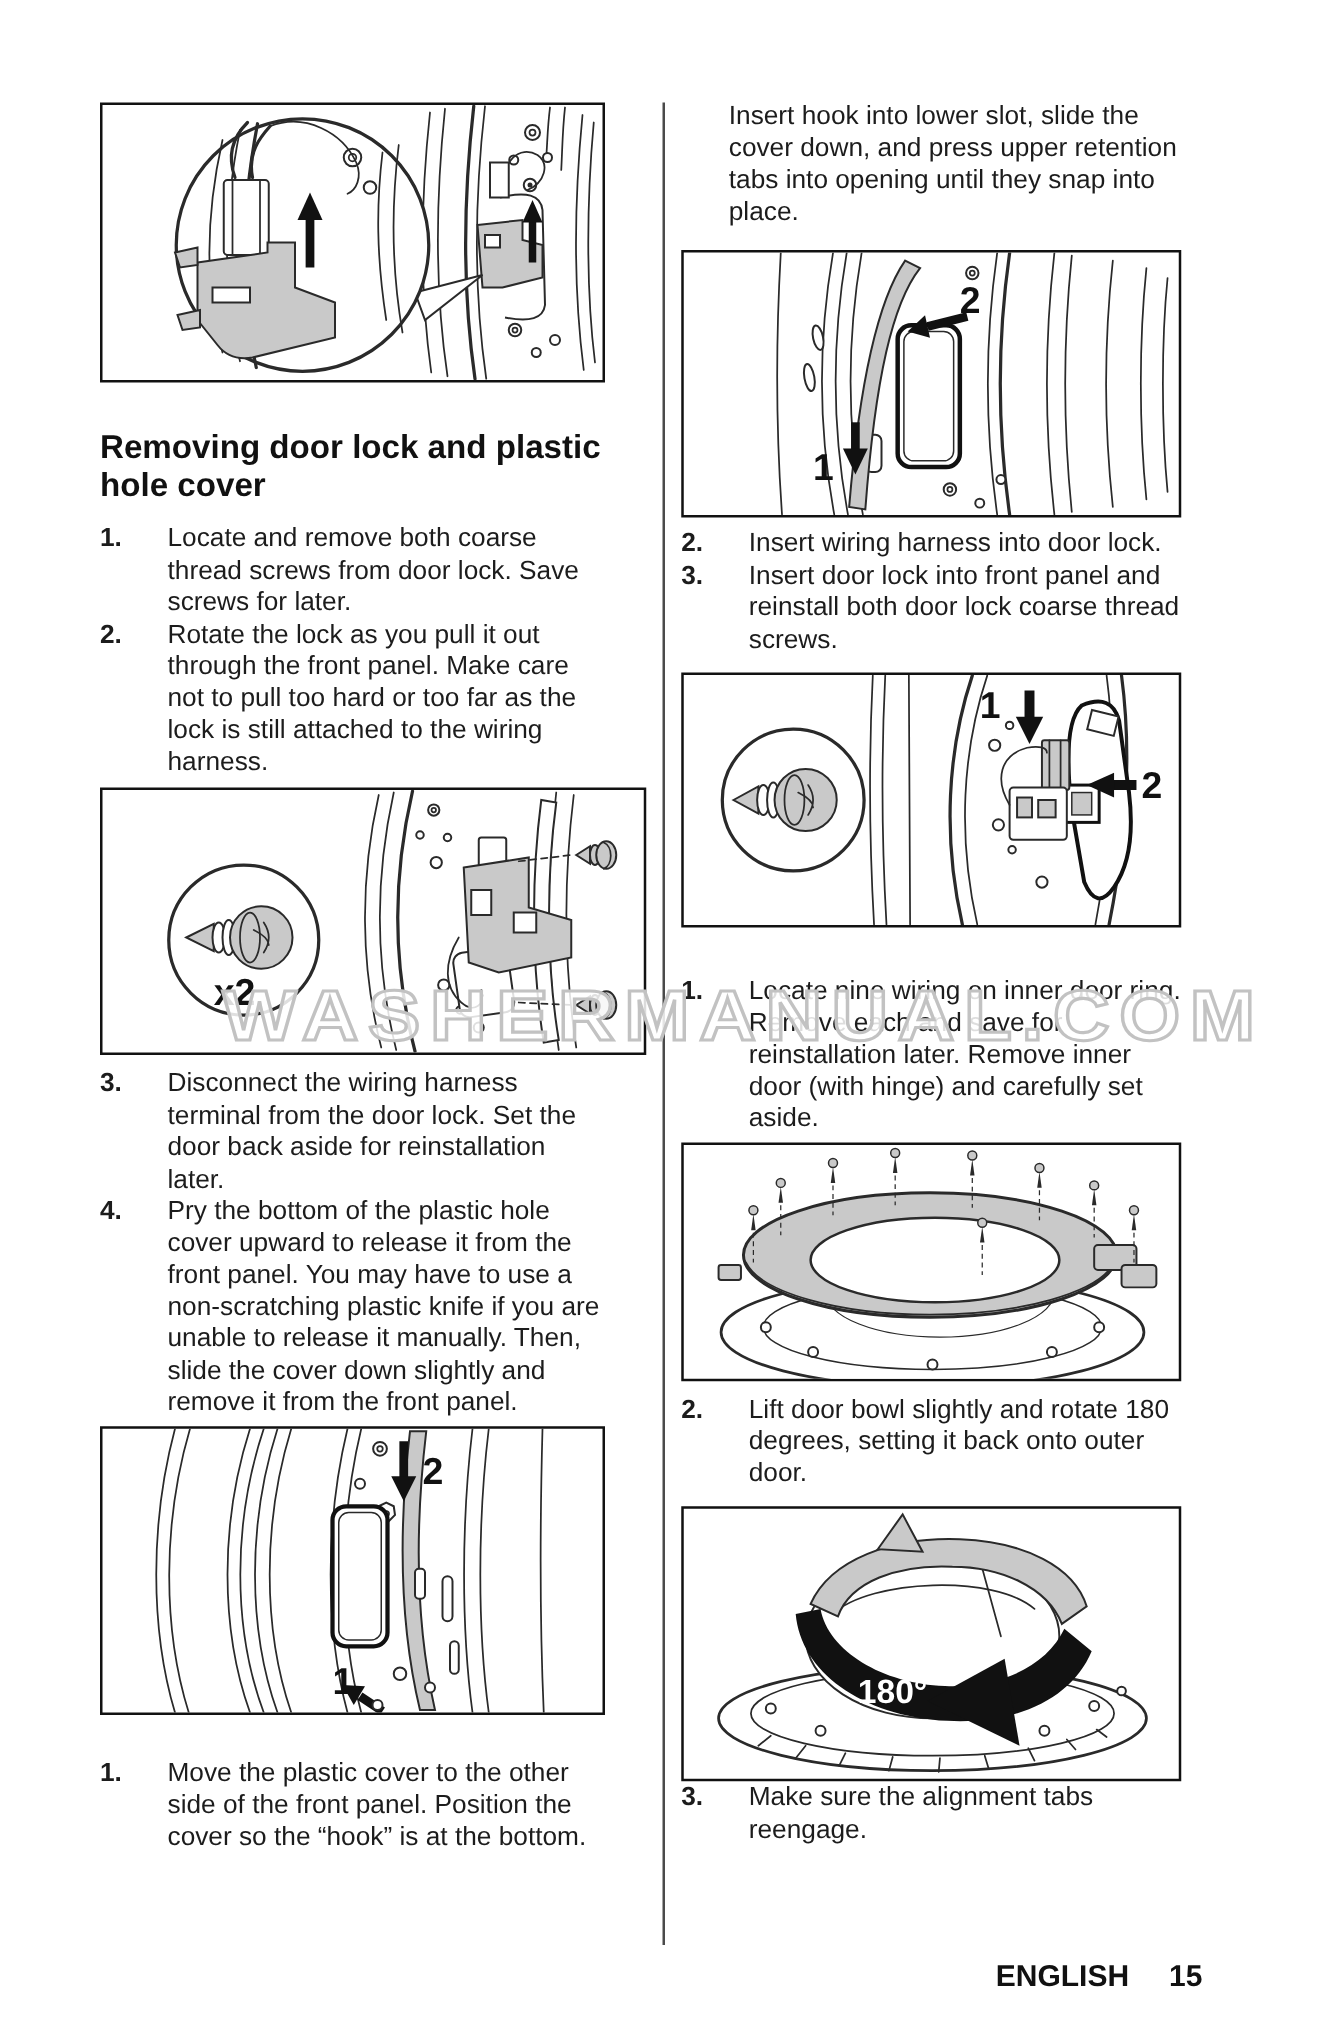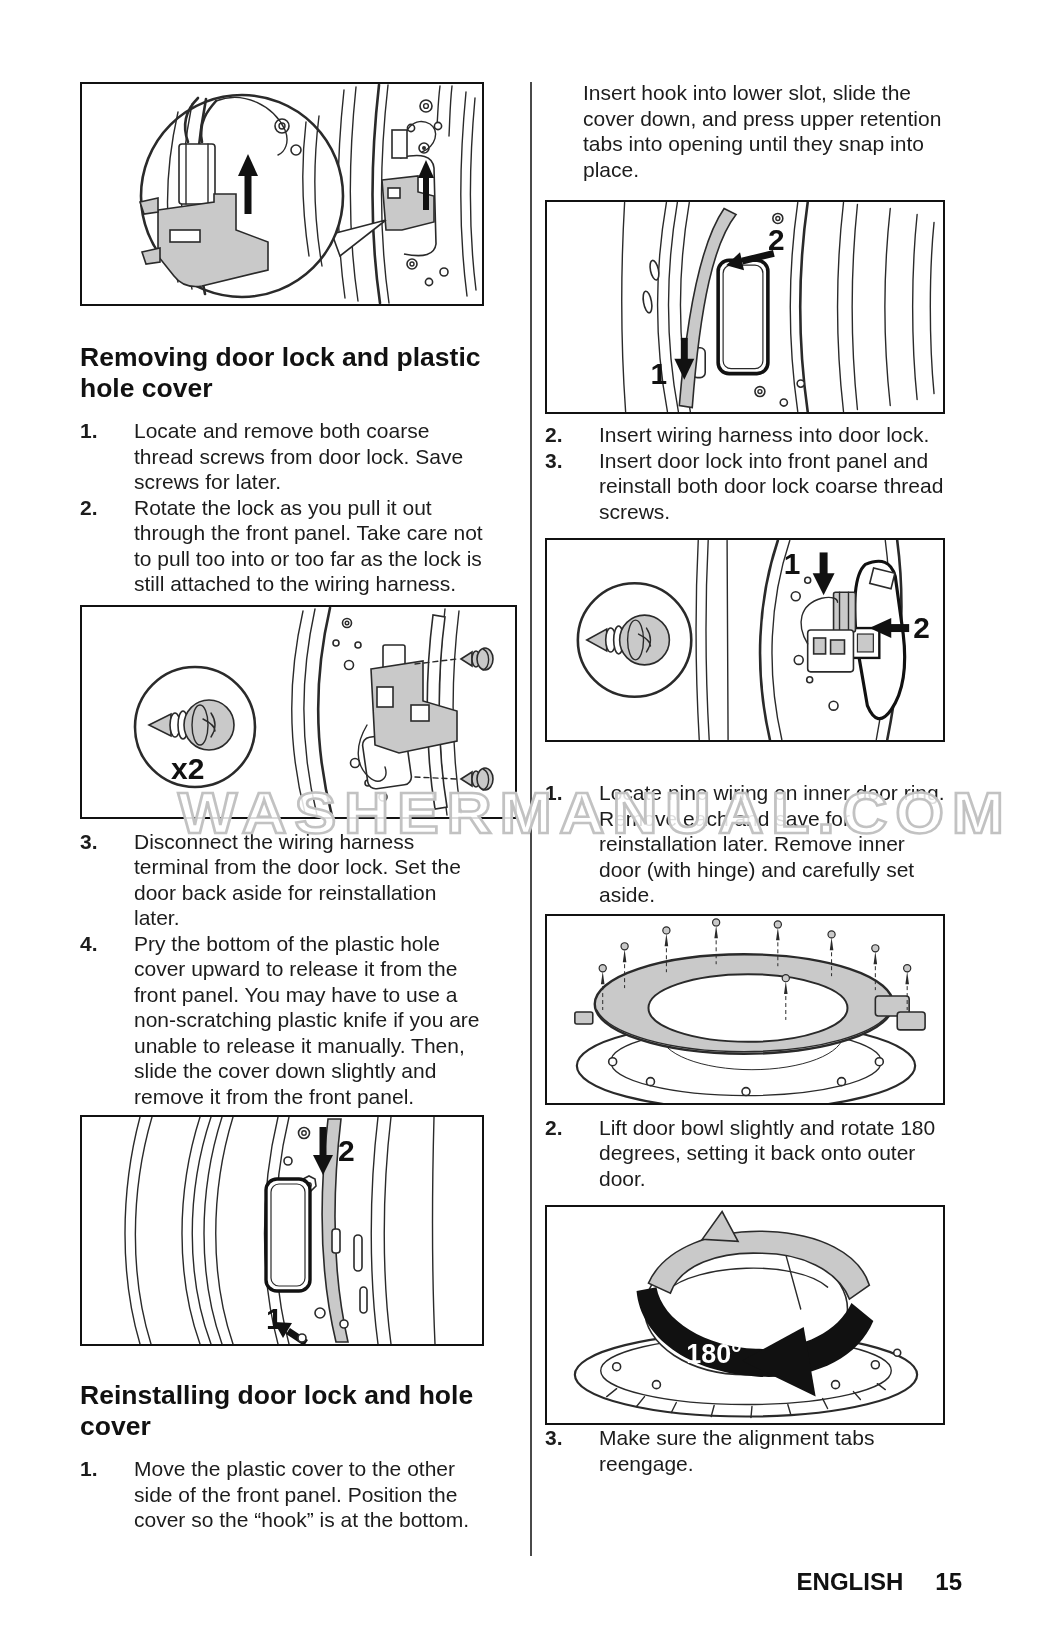--- a/index.html
+++ b/index.html
@@ -115,21 +115,21 @@
 
     <h2 class="section">Removing door lock and plastic hole cover</h2>
 
     <div class="steps">
       <div class="step">
         <span class="num">1.</span>
         <span class="txt">Locate and remove both coarse thread screws from door lock. Save screws for later.</span>
       </div>
       <div class="step">
         <span class="num">2.</span>
-        <span class="txt">Rotate the lock as you pull it out through the front panel. Take care not to pull too into or too far as the lock is still attached to the wiring harness.</span>
+        <span class="txt">Rotate the lock as you pull it out through the front panel. Make care not to pull too hard or too far as the lock is still attached to the wiring harness.</span>
       </div>
     </div>
 
     <div class="fig f2">
       <svg viewBox="0 0 400 210">
         <path class="ln" d="M188,4 C173,70 173,140 190,206"></path>
         <path class="ln" d="M200,2 C185,70 185,140 202,208"></path>
         <path class="ln ln2" d="M215,1 C199,70 199,140 217,209"></path>
         <path class="ln" d="M330,2 C322,70 322,140 332,208"></path>
         <path class="ln" d="M344,4 C336,70 336,140 346,206"></path>
@@ -220,21 +220,20 @@
         <g>
           <line x1="224" y1="226" x2="206" y2="214" stroke="#111" stroke-width="7"></line>
           <polygon points="192,205 210,206 201,221" fill="#111"></polygon>
         </g>
         <circle class="white" cx="238" cy="196" r="5"></circle>
         <circle class="white" cx="262" cy="207" r="4"></circle>
         <circle class="white" cx="220" cy="221" r="4"></circle>
       </svg>
     </div>
 
-    <h2 class="section">Reinstalling door lock and hole cover</h2>
 
     <div class="steps">
       <div class="step">
         <span class="num">1.</span>
         <span class="txt">Move the plastic cover to the other side of the front panel. Position the cover so the “hook” is at the bottom.</span>
       </div>
     </div>
   </div>
 
   <div class="col col-right">

